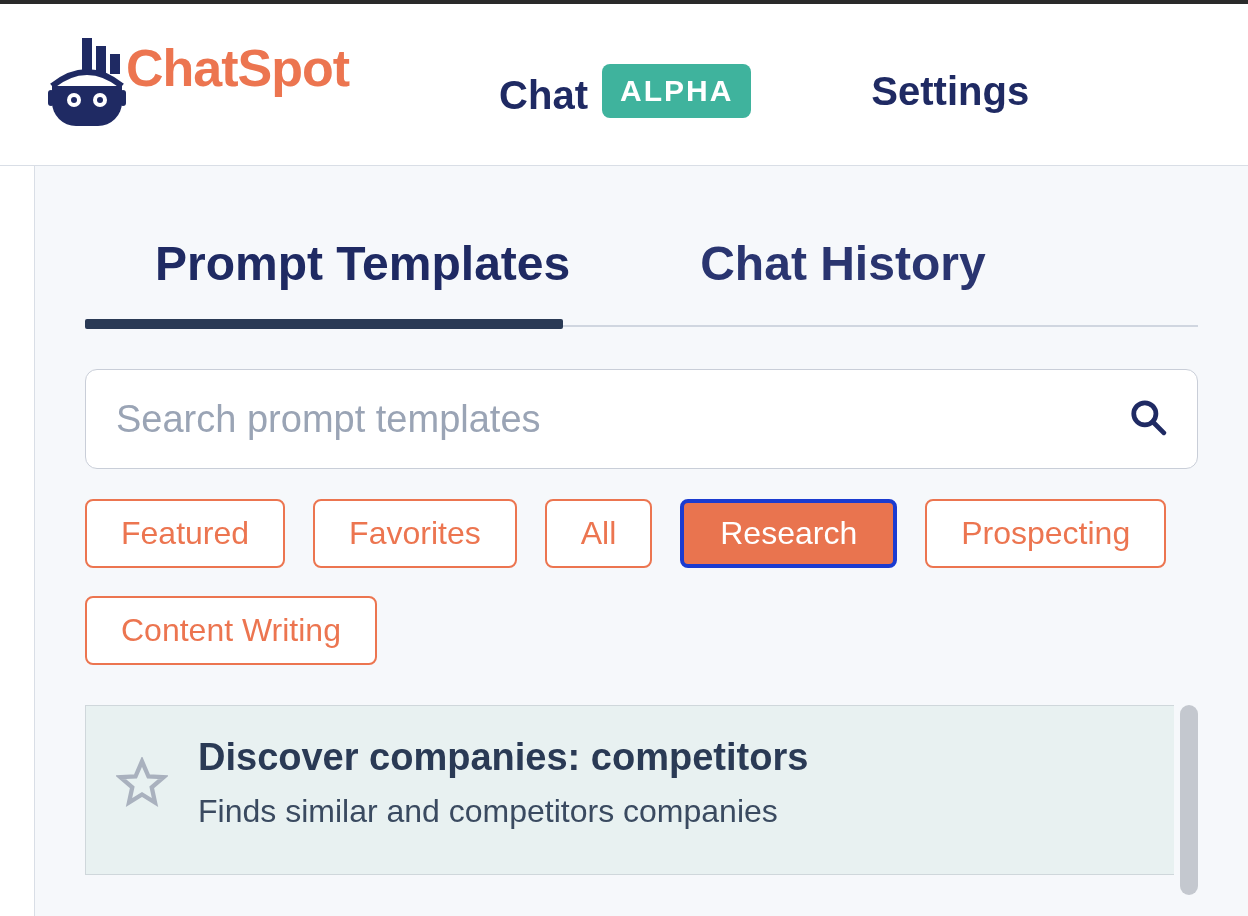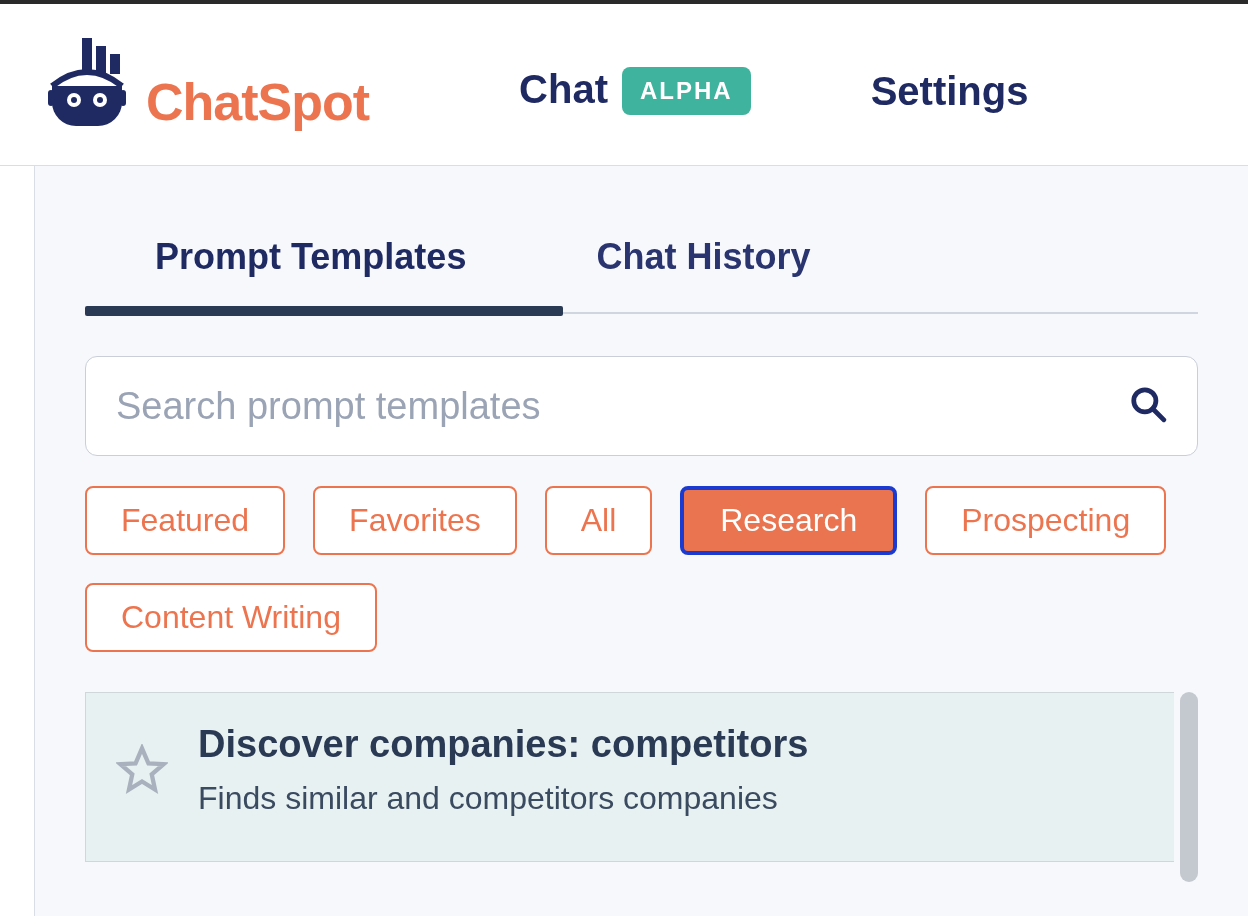--- a/index.html
+++ b/index.html
@@ -9,39 +9,39 @@
   
   .header {
     height: 162px;
     display: flex;
     align-items: center;
     gap: 90px;
     padding-left: 48px;
     border-bottom: 1px solid #d9dee6;
     background:#fff;
   }
-  .logo { display:flex; align-items:flex-end; gap:20px; }
+  .logo { display:flex; align-items:flex-start; gap:0; }
   .logo-text { font-size: 52px; font-weight:700; color:#ec7550; letter-spacing:-1px;}
   .nav { display:flex; align-items:center; gap:120px; margin-left:60px;}
-  .nav-item { display:flex; align-items:flex-start; gap:14px; font-size:40px; font-weight:700; color:#1f2a63; cursor:pointer;margin-top:13px;}
-  .badge { background:#3fb39d; color:#fff; font-size:24px; font-weight:700; padding:10px 18px; border-radius:8px; letter-spacing:2px;}
+  .nav-item { display:flex; align-items:flex-end; gap:14px; font-size:40px; font-weight:700; color:#1f2a63; cursor:pointer;margin-top:13px;}
+  .badge { background:#3fb39d; color:#fff; font-size:30px; font-weight:700; padding:10px 18px; border-radius:8px; letter-spacing:2px;}
 
   
   .page {
     background:#f6f8fb;
     border-left:1px solid #d9dee6;
     margin-left:34px;
     height: calc(916px - 166px);
     padding: 70px 50px 0 50px;
     position:relative;
   }
 
   
   .tabs { display:flex; gap:130px; padding-left:70px; }
-  .tab { font-size:36px; font-weight:700; color:#1f2a63; cursor:pointer; }
+  .tab { font-size:48px; font-weight:700; color:#1f2a63; cursor:pointer; }
   .tab.inactive { font-weight:700; color:#2a3570;}
   .tab-underline { position:relative; height:10px; margin-top:28px; }
   .tab-underline .base { position:absolute; left:0; right:0; top:6px; height:2px; background:#d0d6e0;}
   .tab-underline .active { position:absolute; left:0; width:478px; height:10px; background:#2a3a55; border-radius:2px;}
 
   
   .search {
     margin-top:40px;
     display:flex;
     align-items:center;

